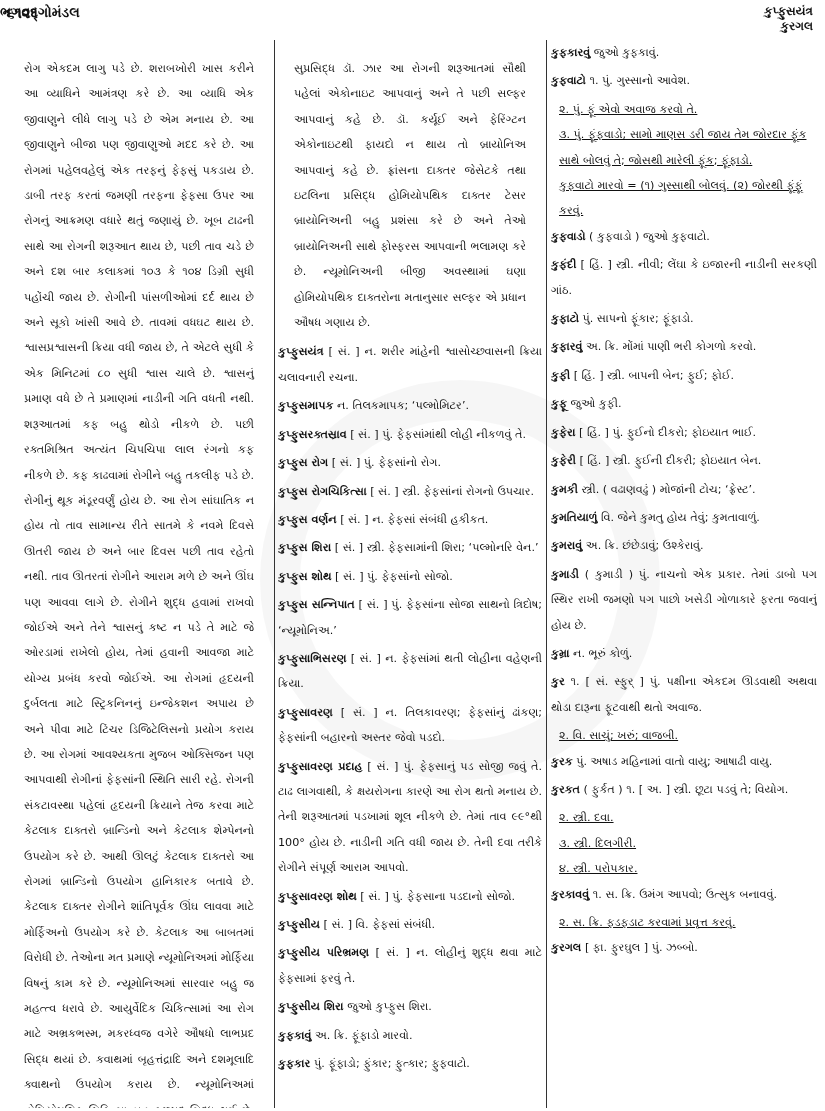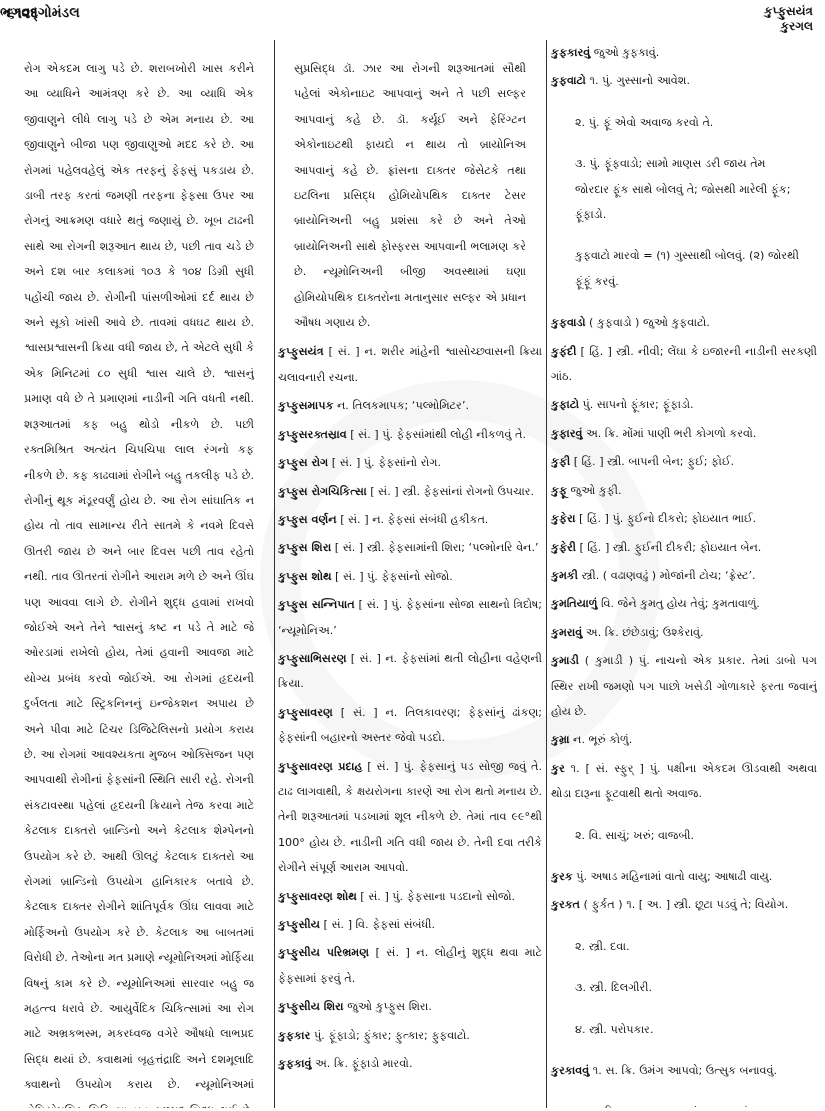--- a/index.html
+++ b/index.html
@@ -11,21 +11,21 @@
   .col{position:absolute;top:40px;height:1068px;overflow:hidden;font-size:11.2px;line-height:25.4px;}
   .col1{left:8px;width:262px;}
   .col2{left:278px;width:264px;}
   .col3{left:551px;width:266px;}
   .rule{position:absolute;top:40px;width:1px;height:1068px;background:#333;}
   .rule1{left:274px;}
   .rule2{left:546px;}
   .para{text-align:justify;margin:16px;}
   .entry{margin:0 0 3px 0;text-align:justify;}
   .entry .hw{font-weight:bold;}
-  .sub{padding-left:8px;margin:16px;}
+  .sub{padding-left:8px;margin:0;text-decoration:underline;}
   .watermark{position:absolute;left:260px;top:380px;width:320px;height:320px;border-radius:50%;border:40px solid rgba(0,0,0,0.035);}
 </style>
 </head>
 <body>
 
 <div class="page">
   <div class="watermark"></div>
 
   <div class="hdr-num">૬૧૨૧</div>
   <div class="hdr-title">ભગવદ્ગોમંડલ</div>
@@ -53,22 +53,22 @@
         <div class="entry"><span class="hw">કુપ્ફુસ શિરા</span> <span>[ સં. ] સ્ત્રી. ફેફસામાંની શિરા; ‘પલ્મોનરિ વેન.’</span></div>
         <div class="entry"><span class="hw">કુપ્ફુસ શોથ</span> <span>[ સં. ] પું. ફેફસાંનો સોજો.</span></div>
         <div class="entry"><span class="hw">કુપ્ફુસ સન્નિપાત</span> <span>[ સં. ] પું. ફેફસાંના સોજા સાથનો ત્રિદોષ; ‘ન્યૂમોનિઅ.’</span></div>
         <div class="entry"><span class="hw">કુપ્ફુસાભિસરણ</span> <span>[ સં. ] ન. ફેફસાંમાં થતી લોહીના વહેણની ક્રિયા.</span></div>
         <div class="entry"><span class="hw">કુપ્ફુસાવરણ</span> <span>[ સં. ] ન. તિલકાવરણ; ફેફસાંનું ઢાંકણ; ફેફસાંની બહારનો અસ્તર જેવો પડદો.</span></div>
         <div class="entry"><span class="hw">કુપ્ફુસાવરણ પ્રદાહ</span> <span>[ સં. ] પું. ફેફસાનું પડ સોજી જવું તે. ટાઢ લાગવાથી, કે ક્ષયરોગના કારણે આ રોગ થતો મનાય છે. તેની શરૂઆતમાં પડખામાં શૂલ નીકળે છે. તેમાં તાવ ૯૯°થી 100° હોય છે. નાડીની ગતિ વધી જાય છે. તેની દવા તરીકે રોગીને સંપૂર્ણ આરામ આપવો.</span></div>
         <div class="entry"><span class="hw">કુપ્ફુસાવરણ શોથ</span> <span>[ સં. ] પું. ફેફસાના પડદાનો સોજો.</span></div>
         <div class="entry"><span class="hw">કુપ્ફુસીય</span> <span>[ સં. ] વિ. ફેફસાં સંબંધી.</span></div>
         <div class="entry"><span class="hw">કુપ્ફુસીય પરિભ્રમણ</span> <span>[ સં. ] ન. લોહીનું શુદ્ધ થવા માટે ફેફસામાં ફરવું તે.</span></div>
         <div class="entry"><span class="hw">કુપ્ફુસીય શિરા</span> <span>જુઓ કુપ્ફુસ શિરા.</span></div>
+        <div class="entry"><span class="hw">કુફકાવું</span> <span>અ. ક્રિ. ફૂંફાડો મારવો.</span></div>
         <div class="entry"><span class="hw">કુફકાર</span> <span>પું. ફૂંફાડો; ફુંકાર; ફુત્કાર; ફુફવાટો.</span></div>
-        <div class="entry"><span class="hw">કુફકાવું</span> <span>અ. ક્રિ. ફૂંફાડો મારવો.</span></div>
       </div>
   </div>
 
   <div class="col col3">
     <div id="col3-entries">
         <div class="entry"><span class="hw">કુફકારવું</span> <span>જુઓ કુફકાવું.</span></div>
         <div class="entry"><span class="hw">કુફવાટો</span> <span>૧. પું. ગુસ્સાનો આવેશ.</span></div>
         <div class="sub">૨. પું. ફૂં એવો અવાજ કરવો તે.</div>
         <div class="sub">૩. પું. ફૂંફવાડો; સામો માણસ ડરી જાય તેમ જોરદાર ફૂંક સાથે બોલવું તે; જોસથી મારેલી ફૂંક; ફૂંફાડો.</div>
         <div class="sub">કુફવાટો મારવો = (૧) ગુસ્સાથી બોલવું. (૨) જોરથી ફૂંફૂં કરવું.</div>

